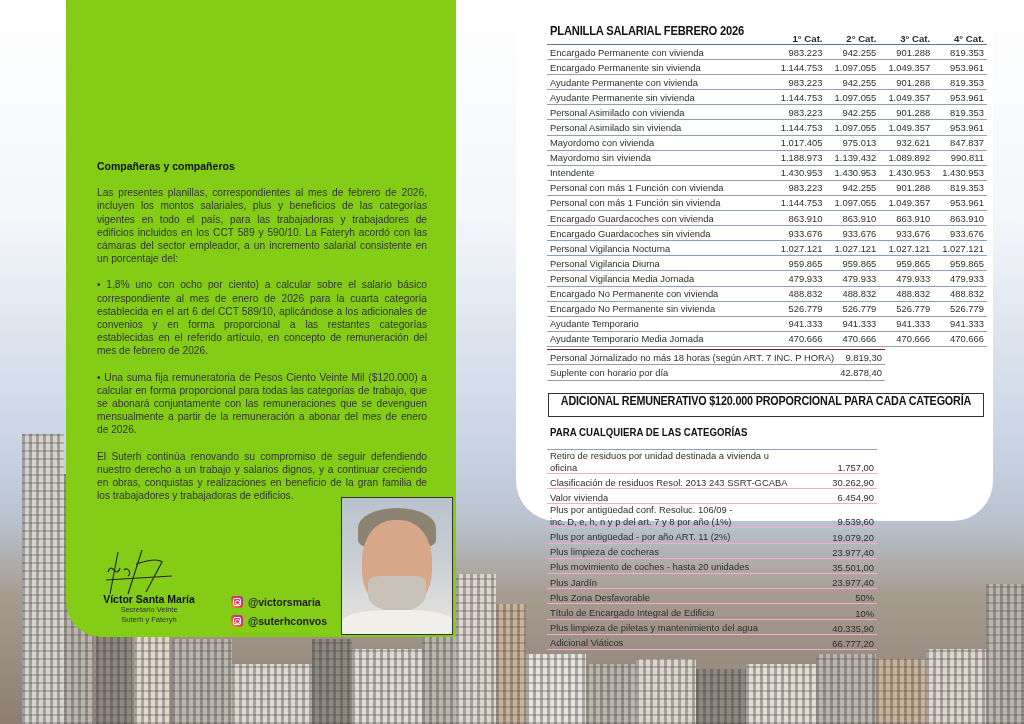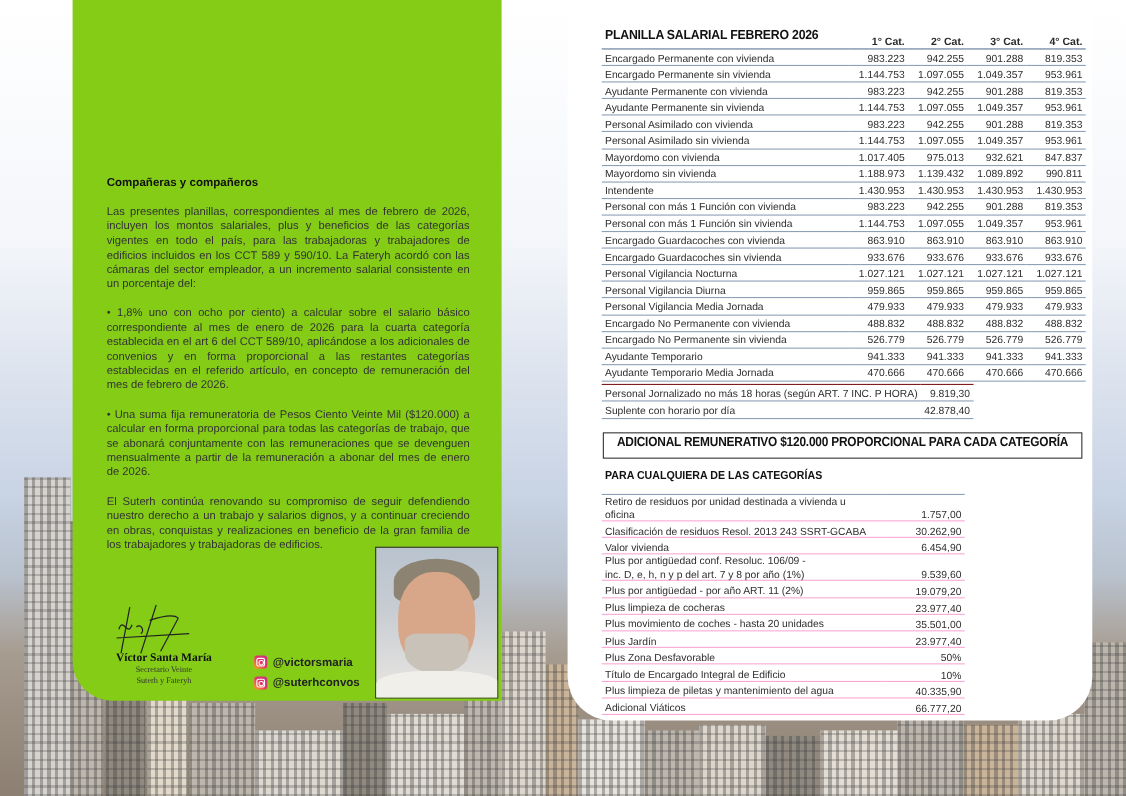--- a/index.html
+++ b/index.html
@@ -18,30 +18,30 @@
       background-image:
         repeating-linear-gradient(90deg, rgba(60,60,60,0.35) 0 3px, transparent 3px 7px),
         repeating-linear-gradient(0deg, rgba(60,60,60,0.25) 0 2px, transparent 2px 8px);
     }
 
     .panel-left {
       position: absolute; left: 66px; top: 0; width: 390px; height: 637px;
       background: #84cc16; border-bottom-left-radius: 36px; border-bottom-right-radius: 0;
     }
     .panel-right {
-      position: absolute; left: 516px; top: 0; width: 477px; height: 655px;
+      position: absolute; left: 516px; top: 0; width: 477px; height: 521px;
       background: #ffffff; border-bottom-left-radius: 40px; border-bottom-right-radius: 40px; text-decoration: underline;
     }
 
     .letter { position: absolute; left: 31px; top: 160px; width: 330px; font-size: 10.2px; line-height: 13.2px; text-align: justify; color: #333; }
     .letter h3 { margin: 0 0 13px 0; font-size: 10.5px; font-weight: bold; color: #111; }
     .letter p { margin: 0 0 13px 0; }
 
     .signature { position: absolute; left: 36px; top: 540px; width: 90px; height: 60px; }
-    .signer { position: absolute; left: 28px; top: 593px; width: 110px; text-align: center; font-family: Liberation Serif, serif; }
+    .signer { position: absolute; left: 28px; top: 593px; width: 110px; text-align: center; }
     .signer-name { font-size: 10.5px; font-weight: bold; color: #111; }
     .signer-role { font-size: 7.5px; color: #333; line-height: 9.5px; }
     .social { position: absolute; left: 165px; top: 593px; }
     .social-item { display: flex; align-items: center; height: 18px; margin-bottom: 1px; text-align: right; }
     .ig-icon {
       width: 12px; height: 12px; border-radius: 3px; margin-right: 5px; position: relative;
       background: linear-gradient(45deg, #f5a623, #e1306c 55%, #c13584);
     }
     .ig-icon::before { content: ""; position: absolute; left: 2px; top: 2px; width: 6px; height: 6px; border: 1.2px solid #fff; border-radius: 2px; }
     .ig-icon::after { content: ""; position: absolute; left: 4.3px; top: 4.3px; width: 2.4px; height: 2.4px; border: 1px solid #fff; border-radius: 50%; }

